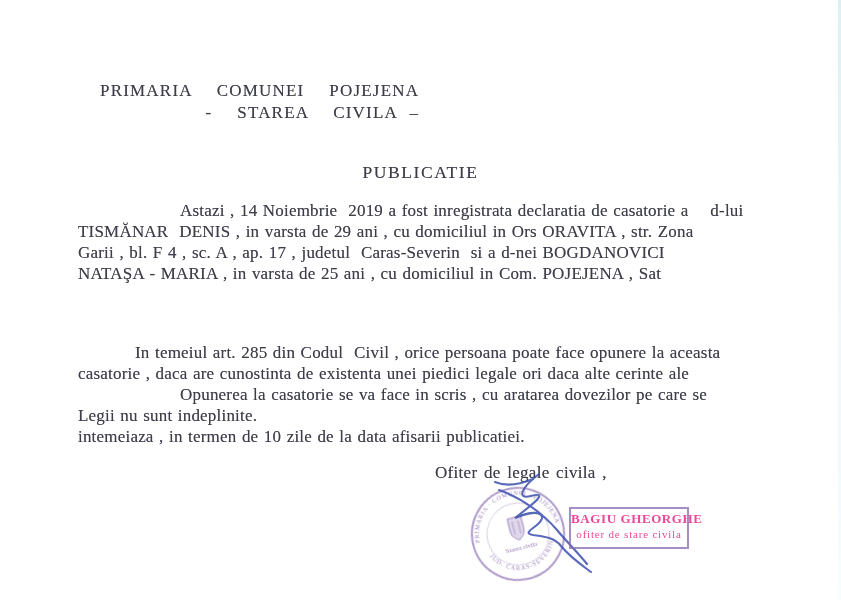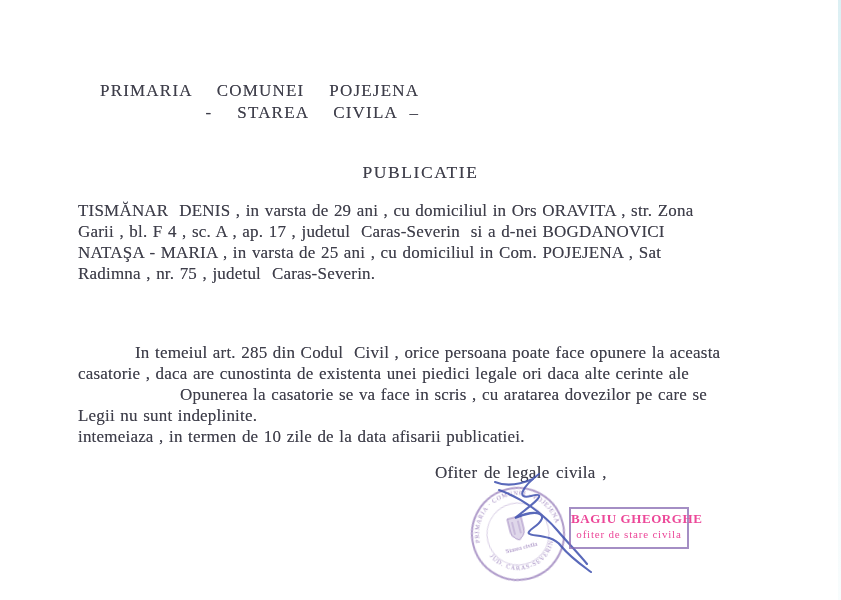--- a/index.html
+++ b/index.html
@@ -78,24 +78,24 @@
 <body>
 
 <div id="header" class="ink">
   <div class="line">PRIMARIA  COMUNEI  POJEJENA</div>
   <div class="line h2">-  STAREA  CIVILA –</div>
 </div>
 
 <div id="title" class="ink">PUBLICATIE</div>
 
 <div id="para1" class="para ink">
+  <div class="line ind-lg">Astazi , 14 Noiembrie  2019 a fost inregistrata declaratia de casatorie a    d-lui</div>
   <div class="line">TISMĂNAR  DENIS , in varsta de 29 ani , cu domiciliul in Ors ORAVITA , str. Zona</div>
   <div class="line">Garii , bl. F 4 , sc. A , ap. 17 , judetul  Caras-Severin  si a d-nei BOGDANOVICI</div>
   <div class="line">NATAŞA - MARIA , in varsta de 25 ani , cu domiciliul in Com. POJEJENA , Sat</div>
-  <div class="line">Radimna , nr. 75 , judetul  Caras-Severin.</div>
 </div>
 
 <div id="para2" class="para ink">
   <div class="line ind-sm">In temeiul art. 285 din Codul  Civil , orice persoana poate face opunere la aceasta</div>
   <div class="line">casatorie , daca are cunostinta de existenta unei piedici legale ori daca alte cerinte ale</div>
   <div class="line ind-lg">Opunerea la casatorie se va face in scris , cu aratarea dovezilor pe care se</div>
   <div class="line">Legii nu sunt indeplinite.</div>
   <div class="line">intemeiaza , in termen de 10 zile de la data afisarii publicatiei.</div>
 </div>
 

